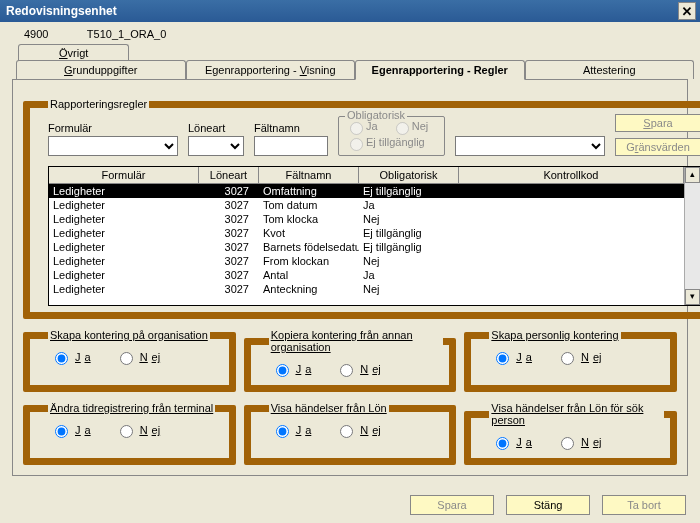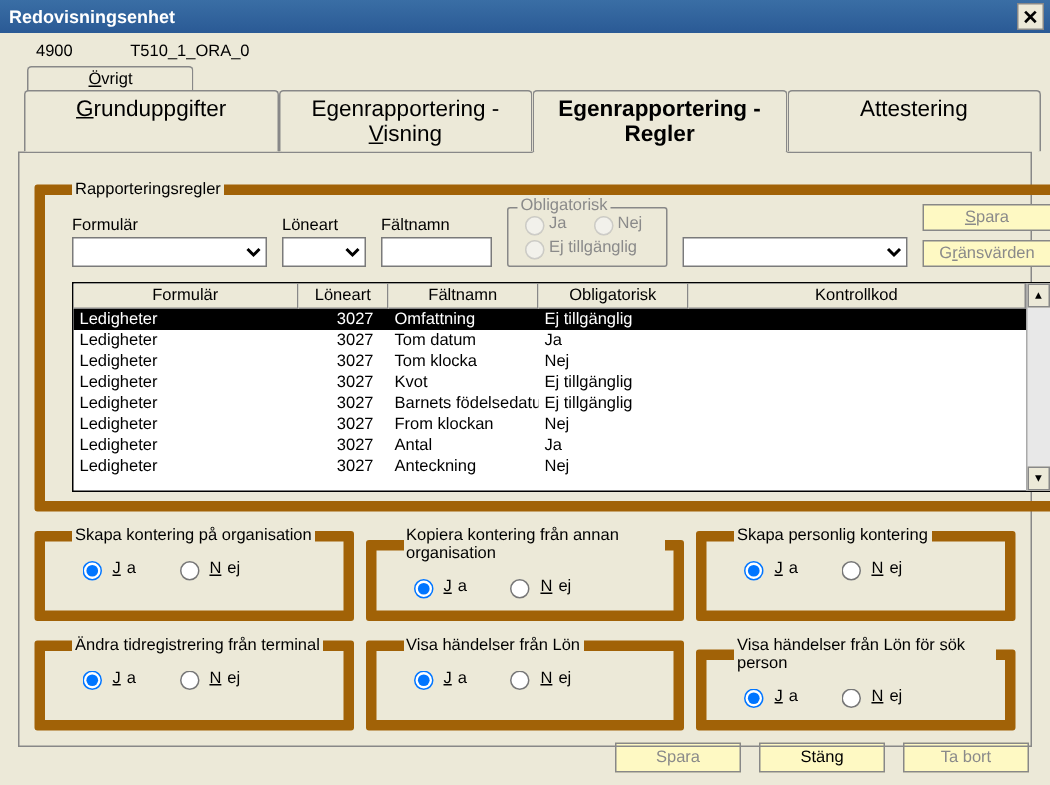--- a/index.html
+++ b/index.html
@@ -62,21 +62,21 @@
   }
   .tab {
     border: 1px solid #888;
     border-bottom: none;
     background: #ece9d8;
     padding: 3px 0;
     text-align: center;
     width: 170px;
     border-radius: 3px 3px 0 0;
     position: relative;
-    font-size: 15px;
+    font-size: 11px;
   }
   .tab.active {
     font-weight: bold;
     background: #ece9d8;
     z-index: 5;
     border-bottom: 1px solid #ece9d8;
     margin-bottom: -1px;
   }
   .tab-page {
     border: 1px solid #888;
@@ -187,21 +187,21 @@
     font-size: 9px;
     text-align: center;
     line-height: 12px;
   }
   .sb-bot { position: absolute; bottom:0; left:0; right:0; }
   .options-row {
     display: flex;
     gap: 8px;
     margin-top: 10px;
   }
-  .options-row fieldset { flex: 1; }
+  .options-row fieldset { flex: 1; text-decoration: underline; }
   .radio-pair { display: flex; gap: 24px; padding: 4px 2px 2px 2px; }
   .radio-pair label { display: flex; align-items: center; gap: 4px; }
   .u { text-decoration: underline; }
   .footer {
     position: absolute;
     bottom: 8px;
     right: 14px;
     display: flex;
     gap: 12px;
   }

